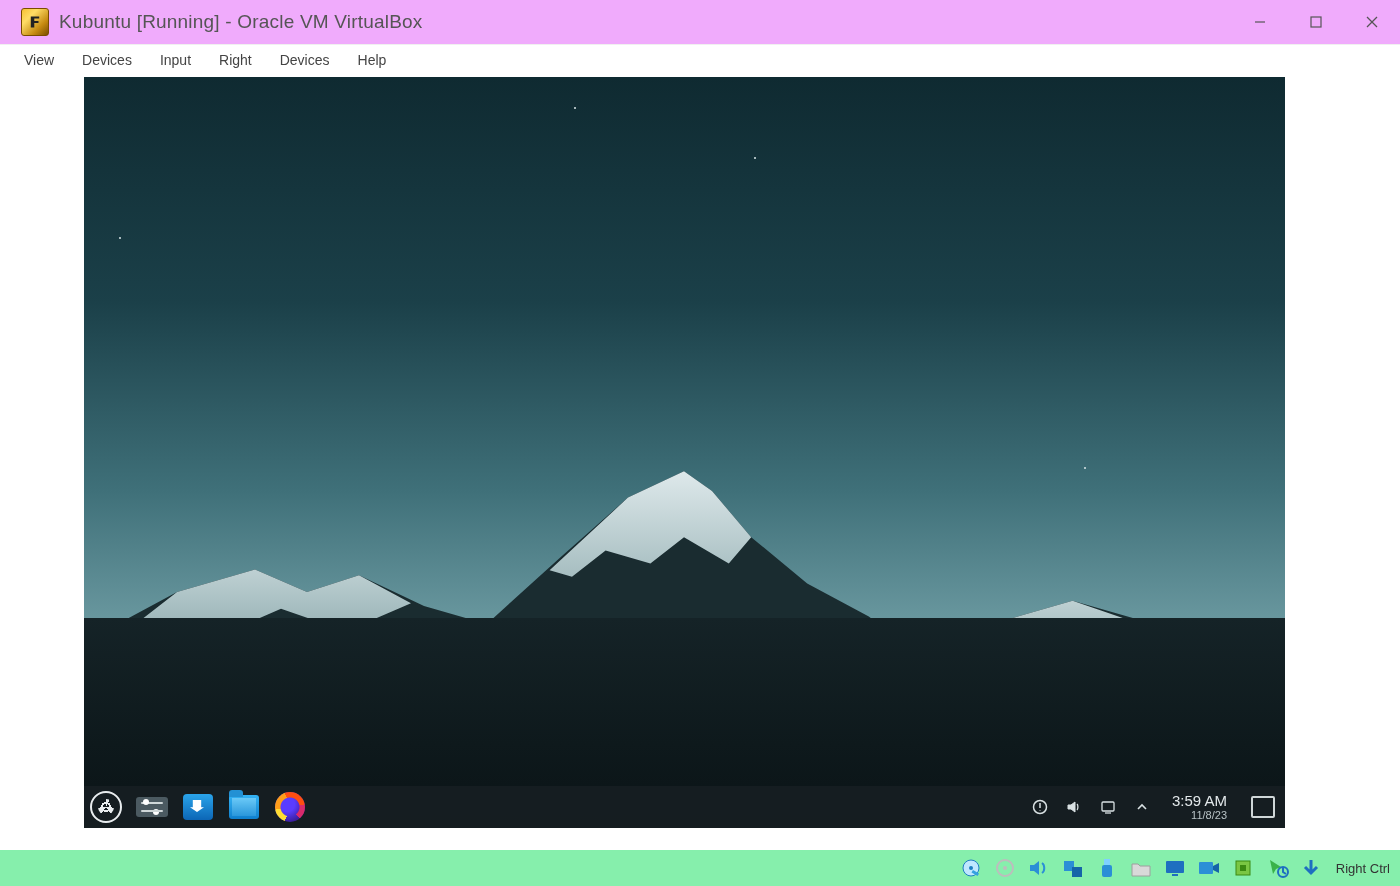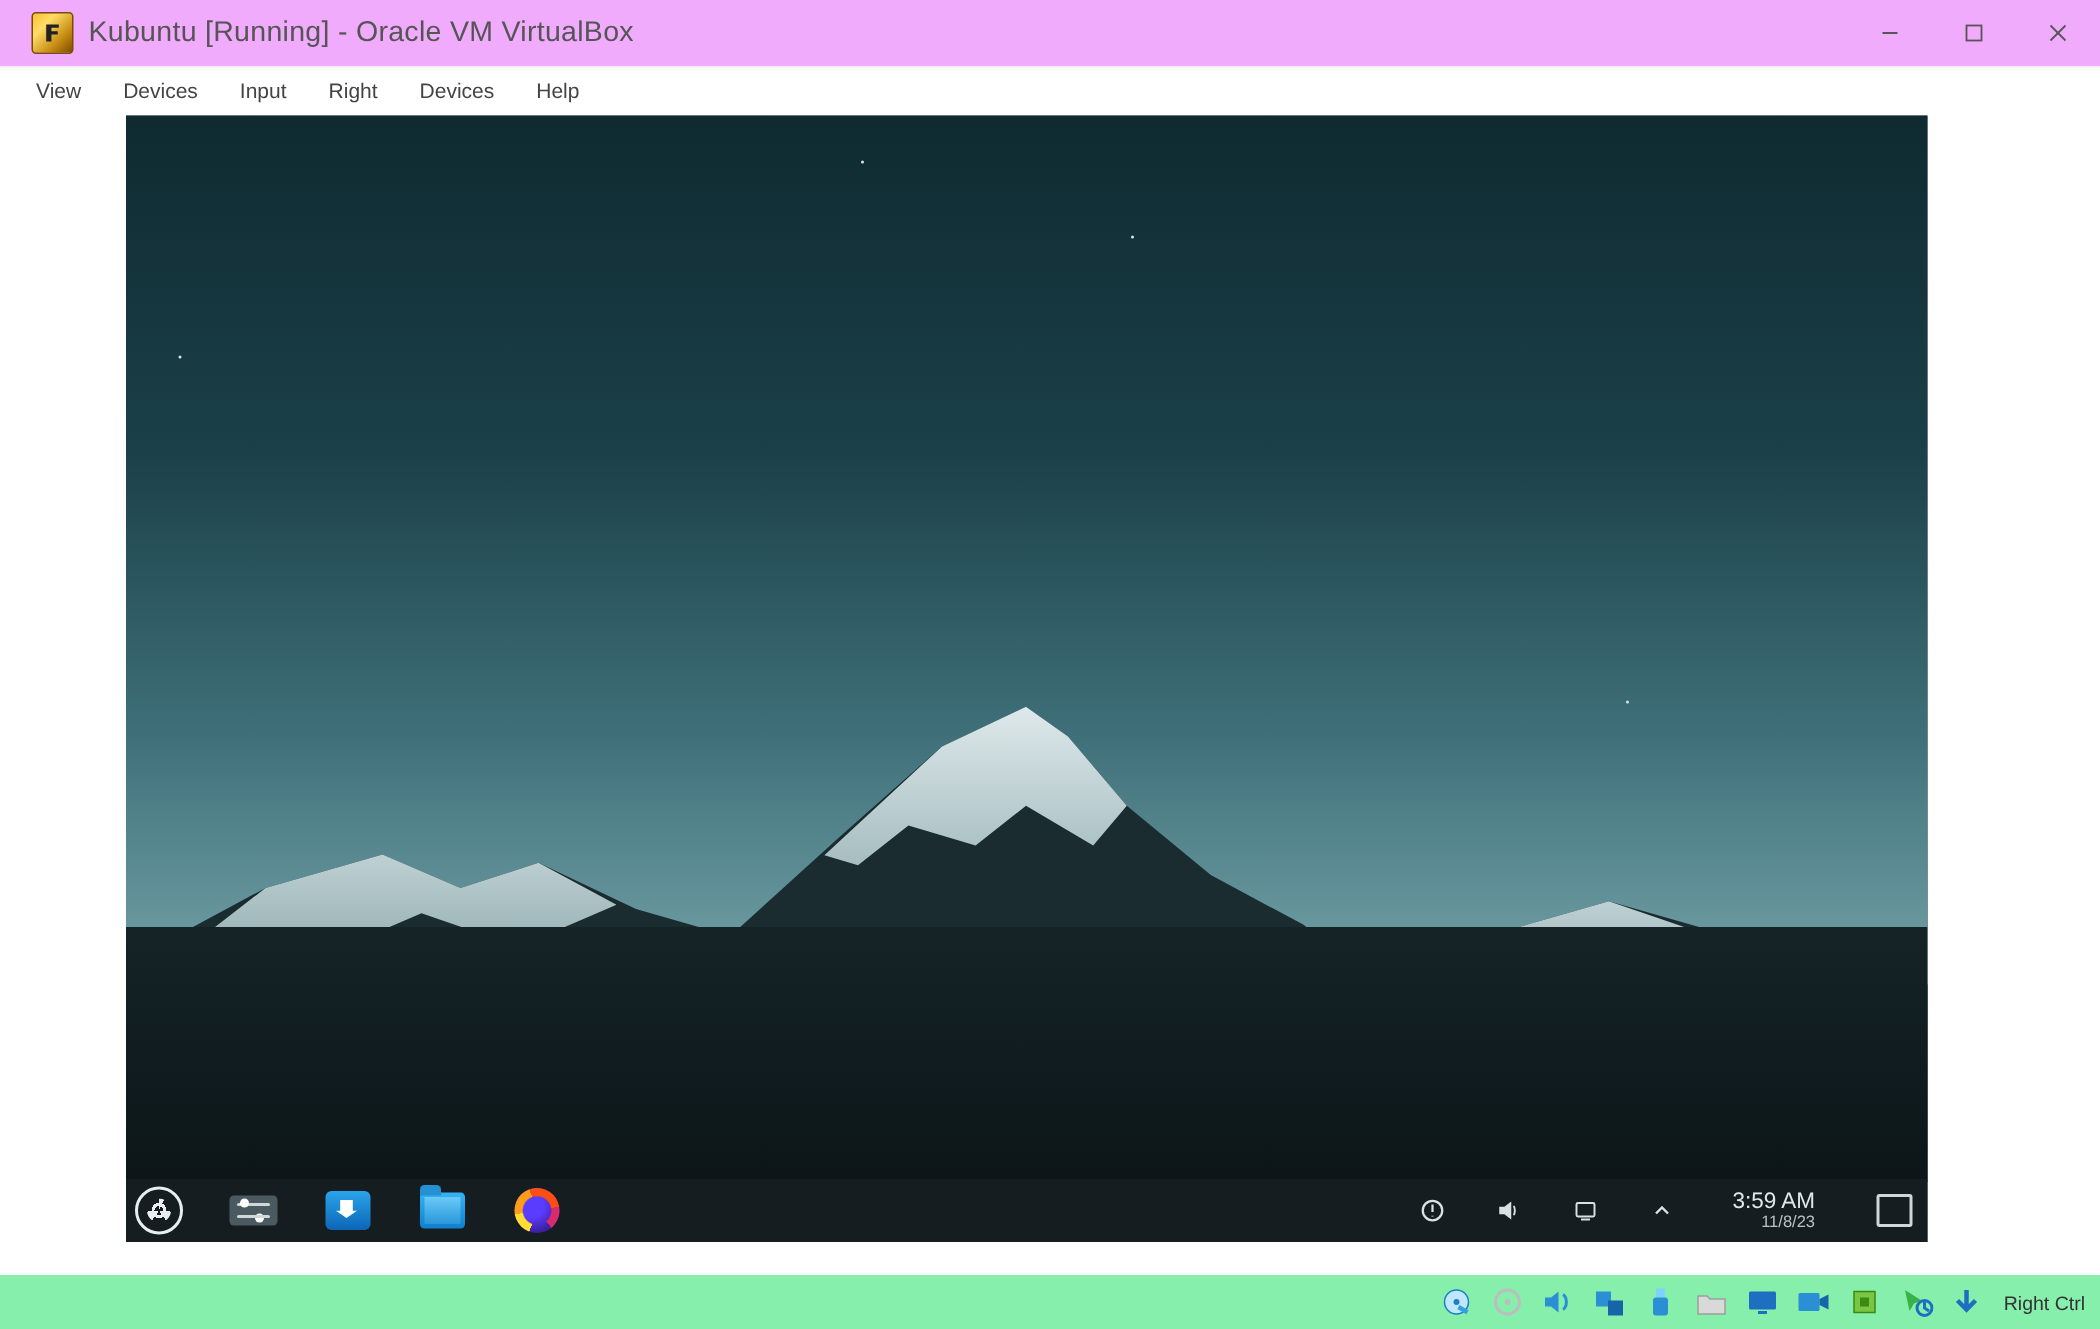--- a/index.html
+++ b/index.html
@@ -21,21 +21,21 @@
   .sky{position:absolute;inset:0;background:linear-gradient(#0f2a31 0%,#1b4049 30%,#3f7079 55%,#6f9da4 75%,#8bb0b5 100%)}
   .star{position:absolute;width:2px;height:2px;background:#d8e6e7;border-radius:50%}
   .mtn{position:absolute;bottom:40px}
   .mtn.f{left:-50px;width:650px;height:280px}
   .mtn.c{left:320px;width:560px;height:330px}
   .mtn.r{right:-90px;width:560px;height:240px}
   .mtn .body{position:absolute;inset:0;background:#1a2c30;clip-path:var(--cp)}
   .mtn .snow{position:absolute;inset:0;background:linear-gradient(180deg,#e5eef0,#9fb8bb 40%,#4f6b6e 80%);clip-path:var(--sp);mix-blend-mode:normal}
   .valley{position:absolute;left:0;right:0;bottom:0;height:210px;background:linear-gradient(#152327 0%,#0e191c 60%,#0a1316 100%)}
   
-  .kde-taskbar{position:absolute;left:0;right:0;bottom:0;height:42px;background:rgba(24,32,36,.78);display:flex;align-items:center;padding:0 6px;gap:31px}
+  .kde-taskbar{position:absolute;left:0;right:0;bottom:0;height:42px;background:rgba(24,32,36,.78);display:flex;align-items:center;padding:0 6px;gap:14px}
   .tb-icon{width:32px;height:32px;display:flex;align-items:center;justify-content:center;cursor:pointer;border-radius:3px}
   .tb-kubuntu{position:relative;width:28px;height:28px;border:2.5px solid #e9edef;border-radius:50%}
   .tb-kubuntu::before{content:"";position:absolute;left:50%;top:50%;width:16px;height:16px;margin:-8px 0 0 -8px;background:
     radial-gradient(circle at 50% 50%, transparent 3px,#e9edef 3px 5px,transparent 5px),
     conic-gradient(#e9edef 0 25deg,transparent 25deg 95deg,#e9edef 95deg 145deg,transparent 145deg 215deg,#e9edef 215deg 265deg,transparent 265deg 360deg);
     border-radius:50%}
   .tb-settings{width:32px;height:20px;background:#4b5a61;border-radius:3px;position:relative}
   .tb-settings::before,.tb-settings::after{content:"";position:absolute;left:5px;right:5px;height:2px;background:#cfd7d8;border-radius:1px}
   .tb-settings::before{top:5px}.tb-settings::after{bottom:5px}
   .tb-settings i{position:absolute;width:6px;height:6px;background:#fff;border-radius:50%;top:2px;left:7px;box-shadow:10px 10px 0 #fff}

